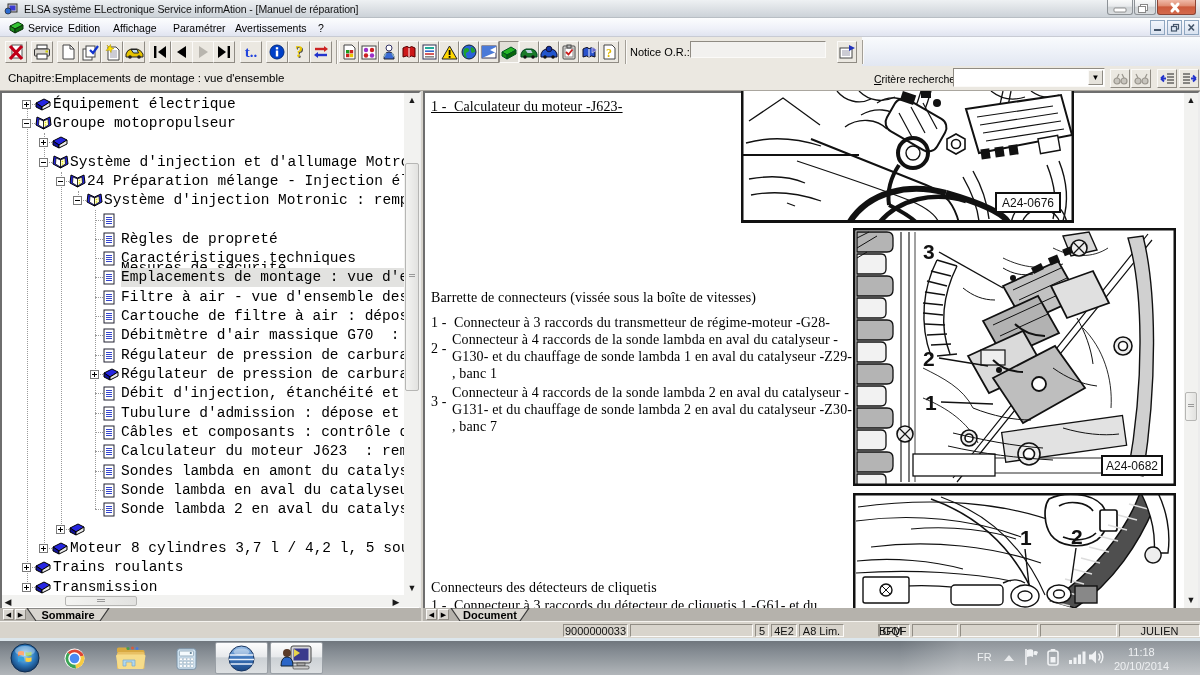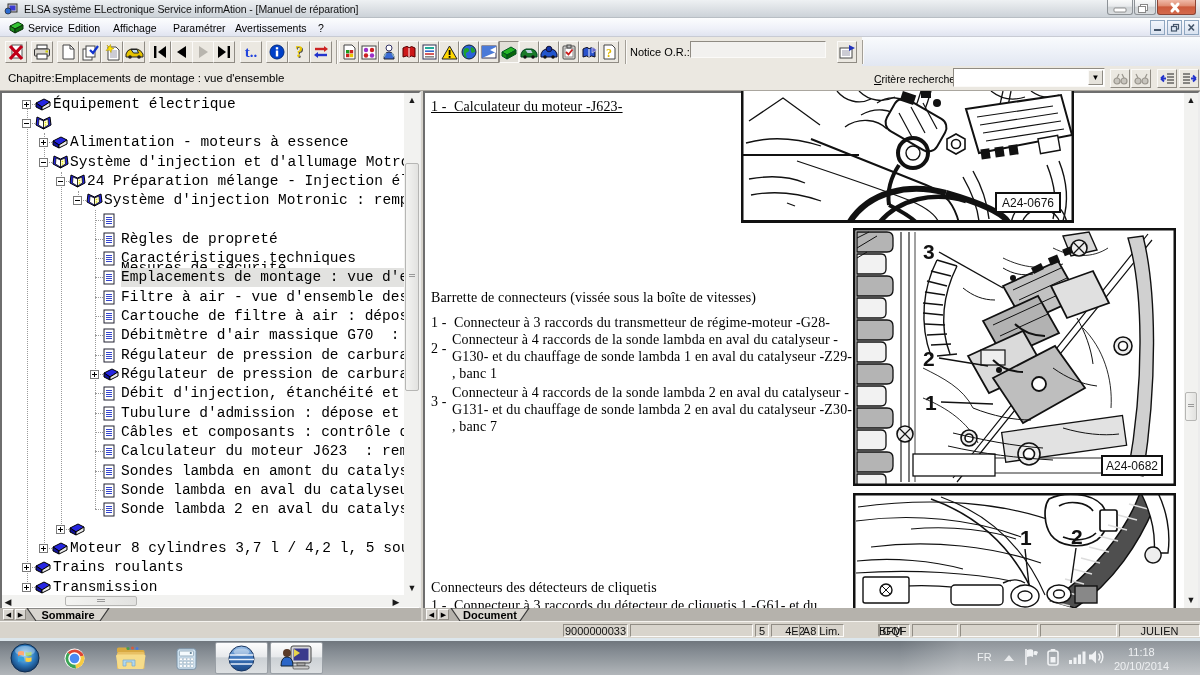--- a/index.html
+++ b/index.html
@@ -382,28 +382,28 @@
 <div class="stub" style="left:32px;top:123px;width:5px;"></div>
 <div class="exp" style="left:22px;top:119px;"></div>
 <svg width="17" height="14" style="position:absolute;left:35px;top:116px">
       <path d="M8.5 4 L2 1 L1 9 L8.5 13 Z" fill="#2525e0" stroke="#000"></path>
       <path d="M8.5 4 L15 1 L16 9 L8.5 13 Z" fill="#2525e0" stroke="#000"></path>
       <path d="M8.5 5 L4 3 L3.5 9 L8.5 12 Z" fill="#fff" stroke="#000" stroke-width=".7"></path>
       <path d="M8.5 5 L13 3 L13.5 9 L8.5 12 Z" fill="#ffffcc" stroke="#000" stroke-width=".7"></path>
       <circle cx="10.5" cy="6.5" r=".8" fill="#dd0"></circle>
       <circle cx="10.5" cy="9" r=".8" fill="#dd0"></circle>
     </svg>
+<div class="row" style="left:53px;top:114px;">Groupe motopropulseur</div>
 <div class="stub" style="left:49px;top:142px;width:5px;"></div>
 <div class="exp plus" style="left:39px;top:138px;"></div>
 <svg width="16" height="13" style="position:absolute;left:52px;top:136px">
       <polygon points="1,5 9,1 15,4 7,9" fill="#2525e0" stroke="#000" stroke-width="1"></polygon>
       <polygon points="1,5 7,9 7,12 1,9" fill="#11119a" stroke="#000" stroke-width="1"></polygon>
       <polygon points="7,9 15,4 15,8 7,12" fill="#e8e8e8" stroke="#000" stroke-width="1"></polygon>
     </svg>
-<div class="row" style="left:70px;top:133px;">Alimentation - moteurs à essence</div>
 <div class="stub" style="left:49px;top:162px;width:5px;"></div>
 <div class="exp" style="left:39px;top:158px;"></div>
 <svg width="17" height="14" style="position:absolute;left:52px;top:155px">
       <path d="M8.5 4 L2 1 L1 9 L8.5 13 Z" fill="#2525e0" stroke="#000"></path>
       <path d="M8.5 4 L15 1 L16 9 L8.5 13 Z" fill="#2525e0" stroke="#000"></path>
       <path d="M8.5 5 L4 3 L3.5 9 L8.5 12 Z" fill="#fff" stroke="#000" stroke-width=".7"></path>
       <path d="M8.5 5 L13 3 L13.5 9 L8.5 12 Z" fill="#ffffcc" stroke="#000" stroke-width=".7"></path>
       <circle cx="10.5" cy="6.5" r=".8" fill="#dd0"></circle>
       <circle cx="10.5" cy="9" r=".8" fill="#dd0"></circle>
     </svg>
@@ -888,21 +888,21 @@
 <div class="tababtn" style="left:438px;">▶</div>
 <svg class="abs" style="left:450px;top:608px;" width="80" height="14">
     <polygon points="1,0 79,0 70,13 10,13" fill="#d9d6d0" stroke="#3a3a3a" stroke-width="1.2"></polygon>
     <text x="40" y="11" font-size="11" font-weight="bold" text-anchor="middle" font-family="Liberation Sans" fill="#000">Document</text>
   </svg>
 
 <div class="abs" id="statusbar">
 <div class="scell" style="left:563px;width:65px;">9000000033</div>
 <div class="scell" style="left:630px;width:123px;"></div>
 <div class="scell" style="left:755px;width:14px;">5</div>
-<div class="scell" style="left:771px;width:48px;">4E2</div>
+<div class="scell" style="left:771px;width:26px;">4E2</div>
 <div class="scell" style="left:799px;width:45px;">A8 Lim.</div>
 <div class="scell" style="left:878px;width:21px;">BFM</div>
 <div class="scell" style="left:879px;width:31px;">GQF</div>
 <div class="scell" style="left:912px;width:46px;"></div>
 <div class="scell" style="left:960px;width:78px;"></div>
 <div class="scell" style="left:1040px;width:77px;"></div>
 <div class="scell" style="left:1119px;width:81px;">JULIEN</div>
 </div>
 <div class="abs" id="gapstrip"></div>
 

